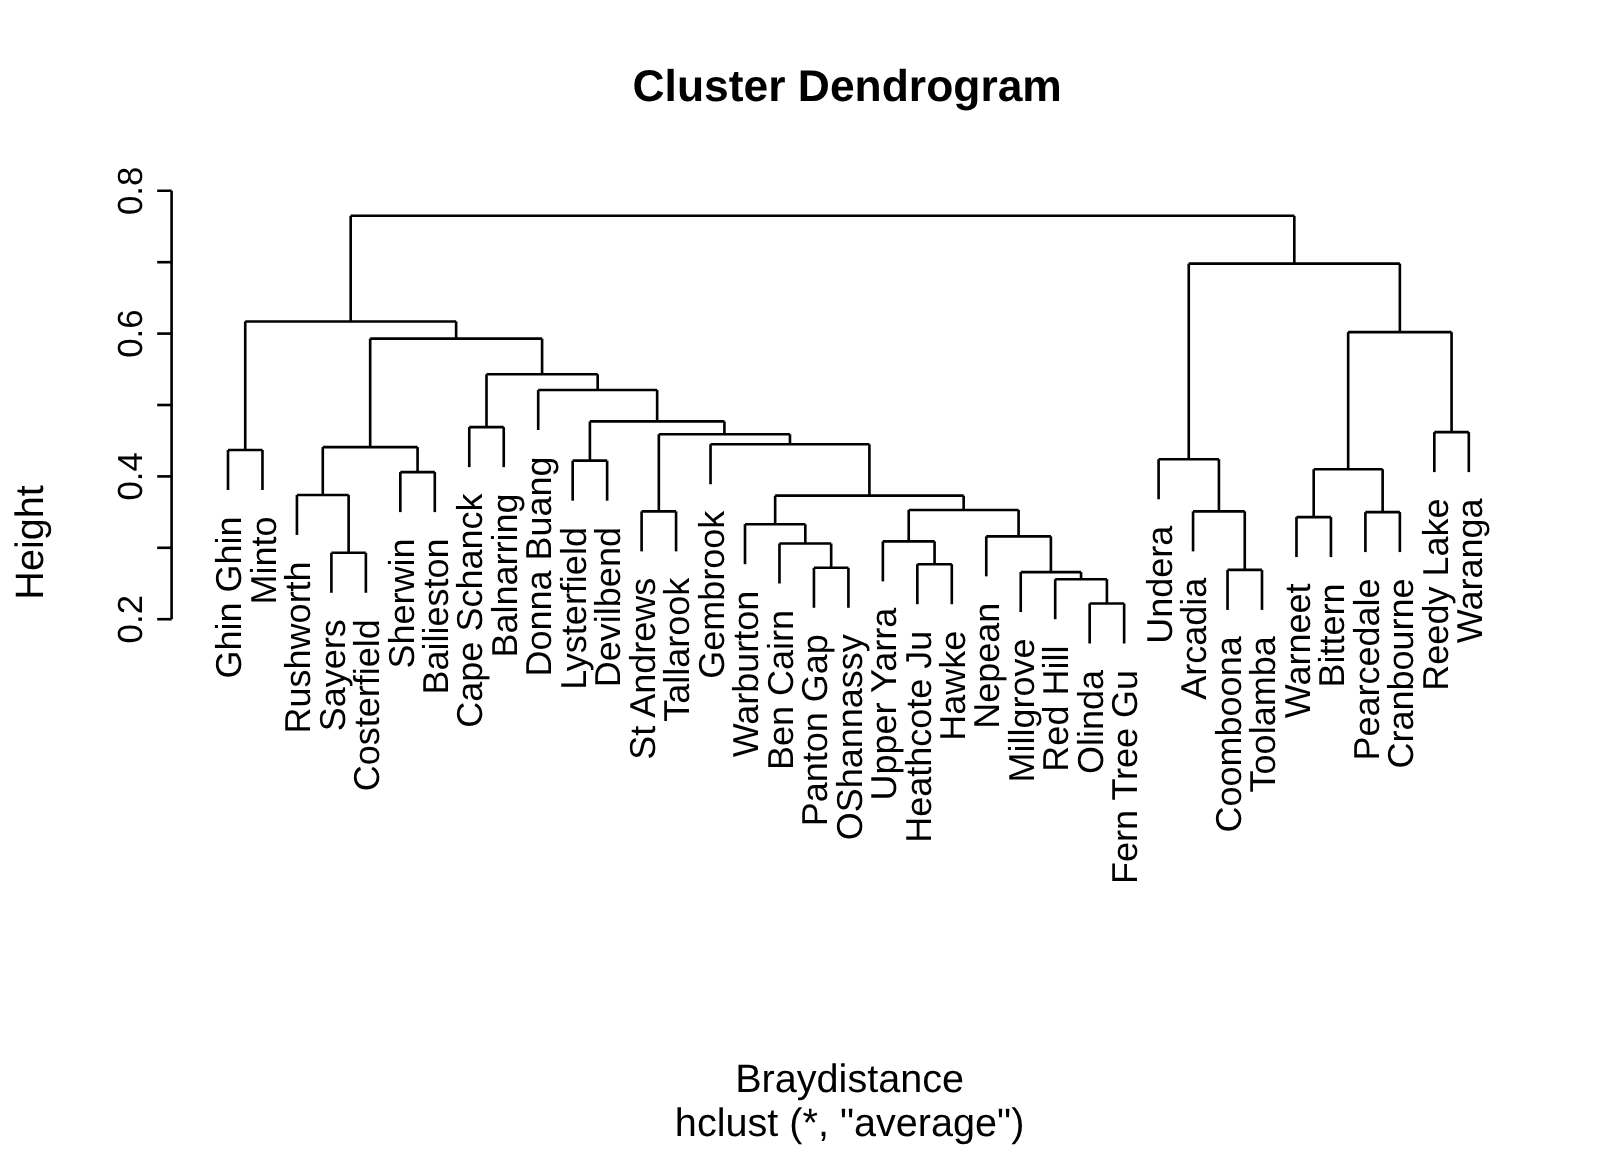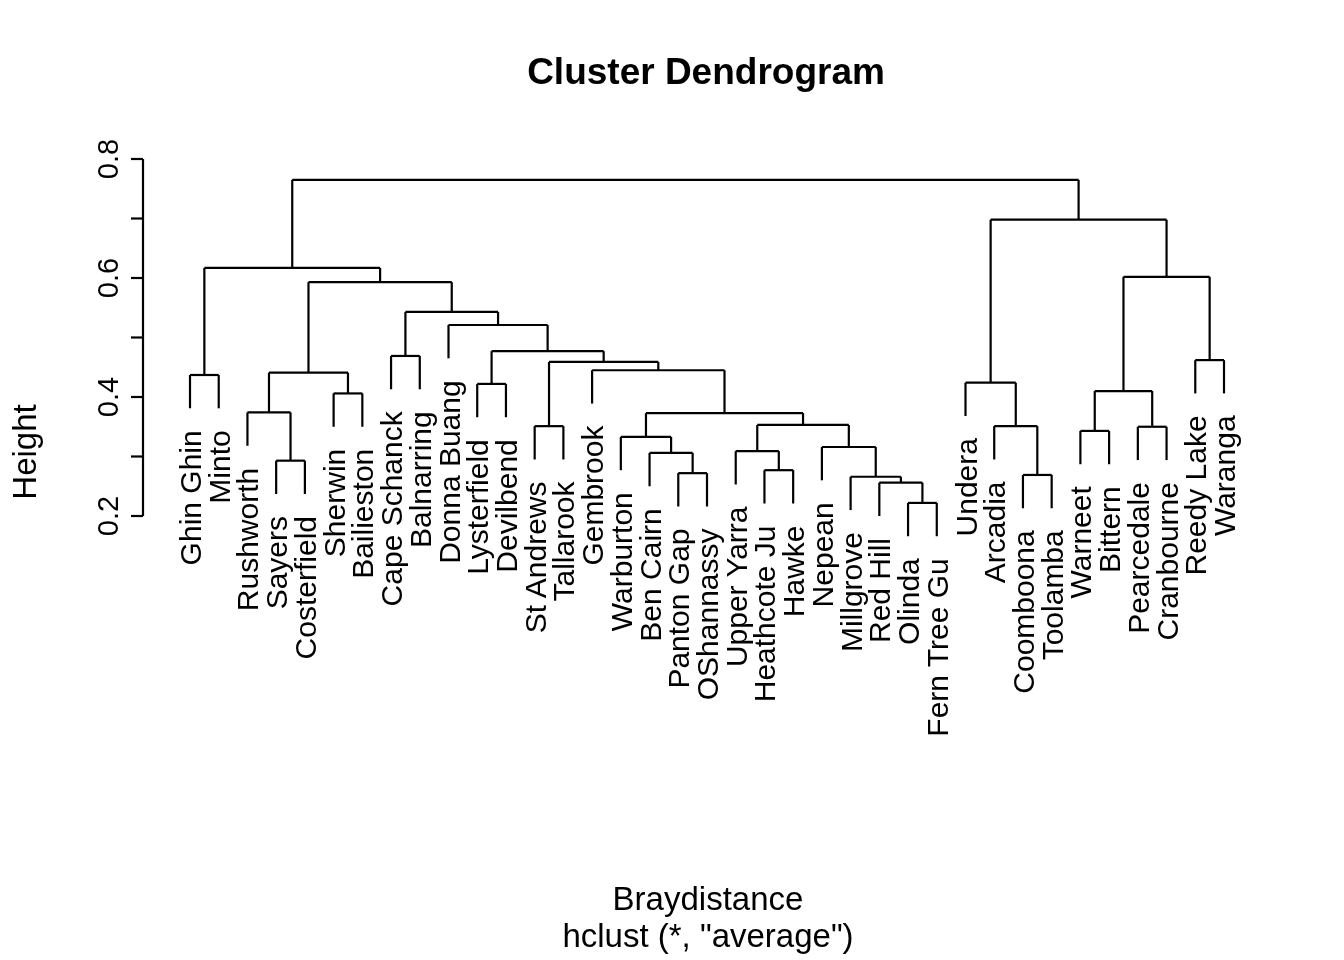--- a/index.html
+++ b/index.html
@@ -1,16 +1,16 @@
 <!DOCTYPE html>
 <html><head>
 <meta charset="utf-8">
 <style>
   html,body{margin:0;padding:0;background:#ffffff;}
-  #stage{position:relative;width:1344px;height:960px;background:#ffffff;overflow:hidden;}
+  #stage{position:relative;width:1344px;height:960px;background:#ffffff;overflow:hidden;border-radius:18px;}
   svg text{fill:#000000;}
   .t-title{font:bold 37px "Liberation Sans",sans-serif;}
   .t-ax{font:33px "Liberation Sans",sans-serif;}
   .t-tick{font:29px "Liberation Sans",sans-serif;}
   .t-leaf{font:30px "Liberation Sans",sans-serif;}
 </style>
 </head>
 <body>
 
 <div id="stage">

